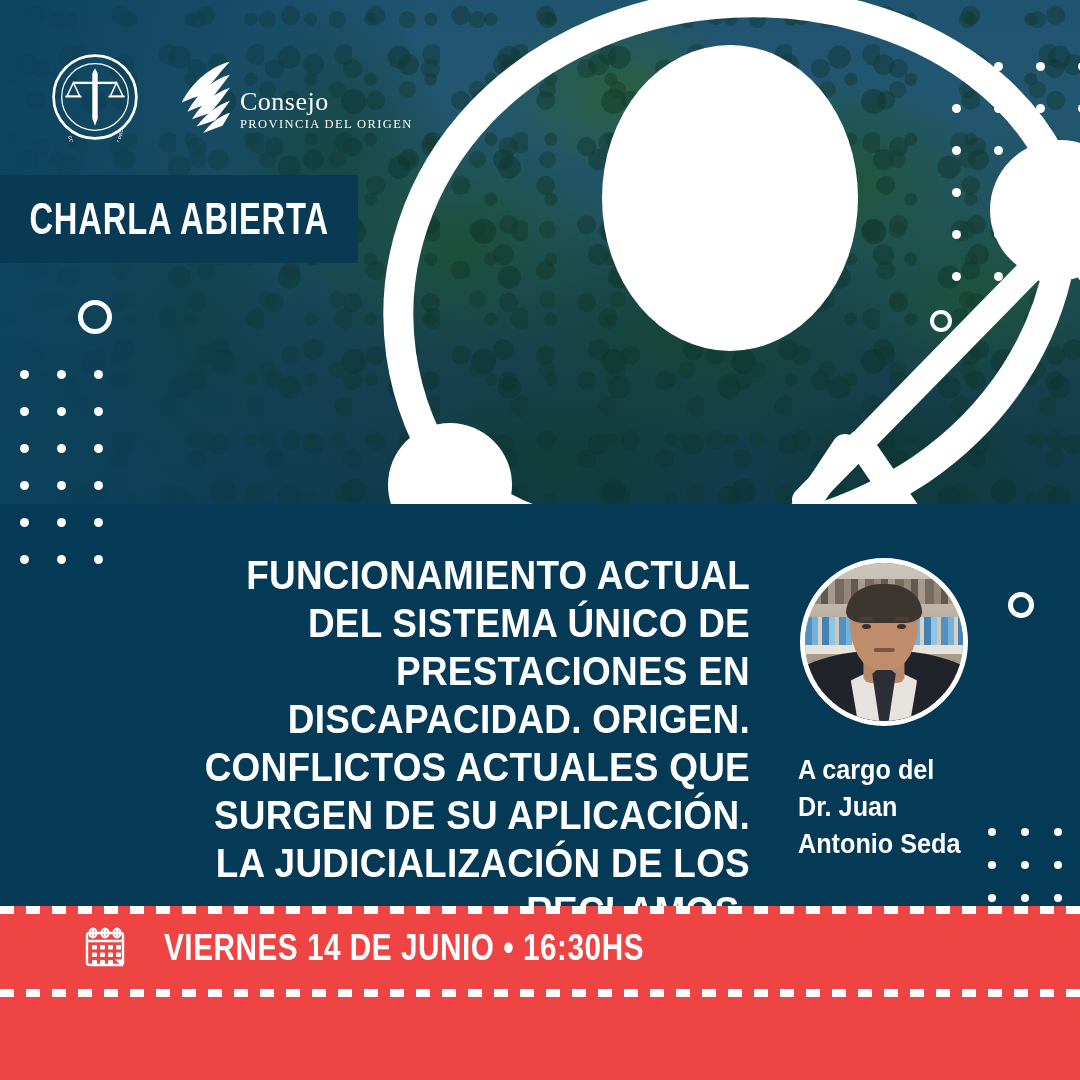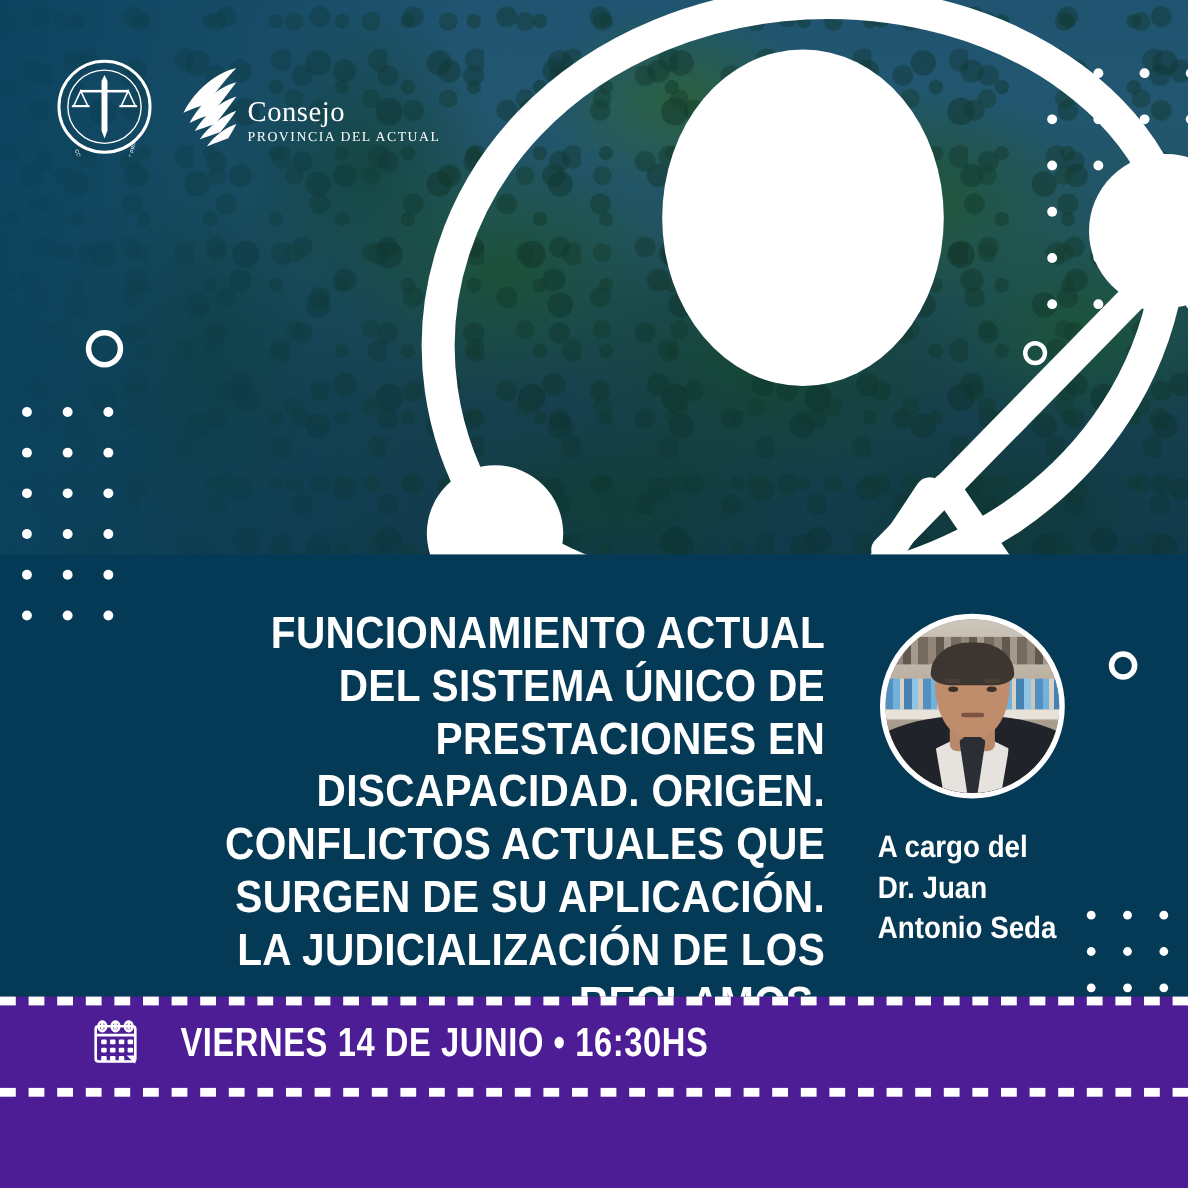--- a/index.html
+++ b/index.html
@@ -57,21 +57,21 @@
   }
   .hero-left-fade {
     position:absolute; left:0; top:0; width:420px; height:506px;
     background:linear-gradient(90deg, rgba(10,66,94,.92) 0%, rgba(12,66,92,.55) 45%, rgba(12,66,92,0) 100%);
   }
 
   
   .atom { position:absolute; left:300px; top:-40px; width:840px; height:600px; }
 
   
-  .logos { position:absolute; left:50px; top:52px; display:flex; align-items:center; gap:21px; z-index:6; }
+  .logos { position:absolute; left:50px; top:52px; display:flex; align-items:center; gap:36px; z-index:6; }
   .logo-seal { width:90px; height:90px; }
   .logo-cm { display:flex; align-items:flex-end; gap:8px; }
   .cm-wing { width:56px; height:74px; }
   .cm-text { color:#fff; line-height:1; padding-bottom:4px; }
   .cm-l1 { font-family:"Liberation Serif", serif; font-size:26px; letter-spacing:.5px; }
   .cm-l2 { font-family:"Liberation Serif", serif; font-size:26px; margin-top:1px; }
   .cm-l2 .small { font-style:italic; font-size:20px; }
   .cm-l3 { font-family:"Liberation Serif", serif; font-size:12.5px; letter-spacing:1.4px; margin-top:3px; }
 
   
@@ -212,21 +212,21 @@
     font-weight:700;
     line-height:1.32;
     transform:scaleX(.9);
     transform-origin:left top;
     z-index:6;
   }
 
   
   .footer {
     position:absolute; left:0; top:906px; width:1080px; height:174px;
-    background:#4c1d95;
+    background:#ef4444;
   }
   .dashline {
     position:absolute; left:0; width:1080px; height:8px;
     background-image:linear-gradient(90deg, #fff 0 14px, transparent 14px 26px);
     background-size:26px 8px;
     background-repeat:repeat-x;
   }
   .dash-1 { top:0px; }
   .dash-2 { top:83px; }
   .foot-row {
@@ -351,25 +351,28 @@
         <g fill="#fff">
           <path d="M58 2 C 40 6, 18 22, 6 46 C 14 42, 20 40, 28 38 C 38 26, 48 12, 58 2 Z"></path>
           <path d="M58 16 C 42 20, 24 34, 12 56 C 20 52, 26 50, 33 48 C 42 38, 50 26, 58 16 Z"></path>
           <path d="M58 30 C 44 34, 28 46, 17 64 C 25 61, 31 59, 37 57 C 45 48, 52 38, 58 30 Z"></path>
           <path d="M58 44 C 46 48, 32 58, 22 72 C 30 69, 36 67, 42 65 C 48 58, 54 50, 58 44 Z"></path>
           <path d="M58 57 C 48 60, 37 68, 29 79 C 37 76, 44 73, 50 71 C 53 66, 56 61, 58 57 Z"></path>
         </g>
       </svg>
       <div class="cm-text">
         <div class="cm-l1"><span>Consejo</span></div>
-        <div class="cm-l3"><span>PROVINCIA DEL ACTUAL</span></div>
+        <div class="cm-l3"><span>PROVINCIA DEL ORIGEN</span></div>
       </div>
     </div>
   </div>
 
+  <div class="banner">
+    <span class="banner-text">CHARLA ABIERTA</span>
+  </div>
 
   <div class="content">
     <div class="title">FUNCIONAMIENTO ACTUAL DEL SISTEMA ÚNICO DE PRESTACIONES EN DISCAPACIDAD. ORIGEN. CONFLICTOS ACTUALES QUE SURGEN DE SU APLICACIÓN. LA JUDICIALIZACIÓN DE LOS RECLAMOS.</div>
   </div>
 
   <div class="speaker-photo">
     <div class="sp-bg"></div>
     <div class="sp-books2"></div>
     <div class="sp-books"></div>
     <div class="sp-shelf"></div>

